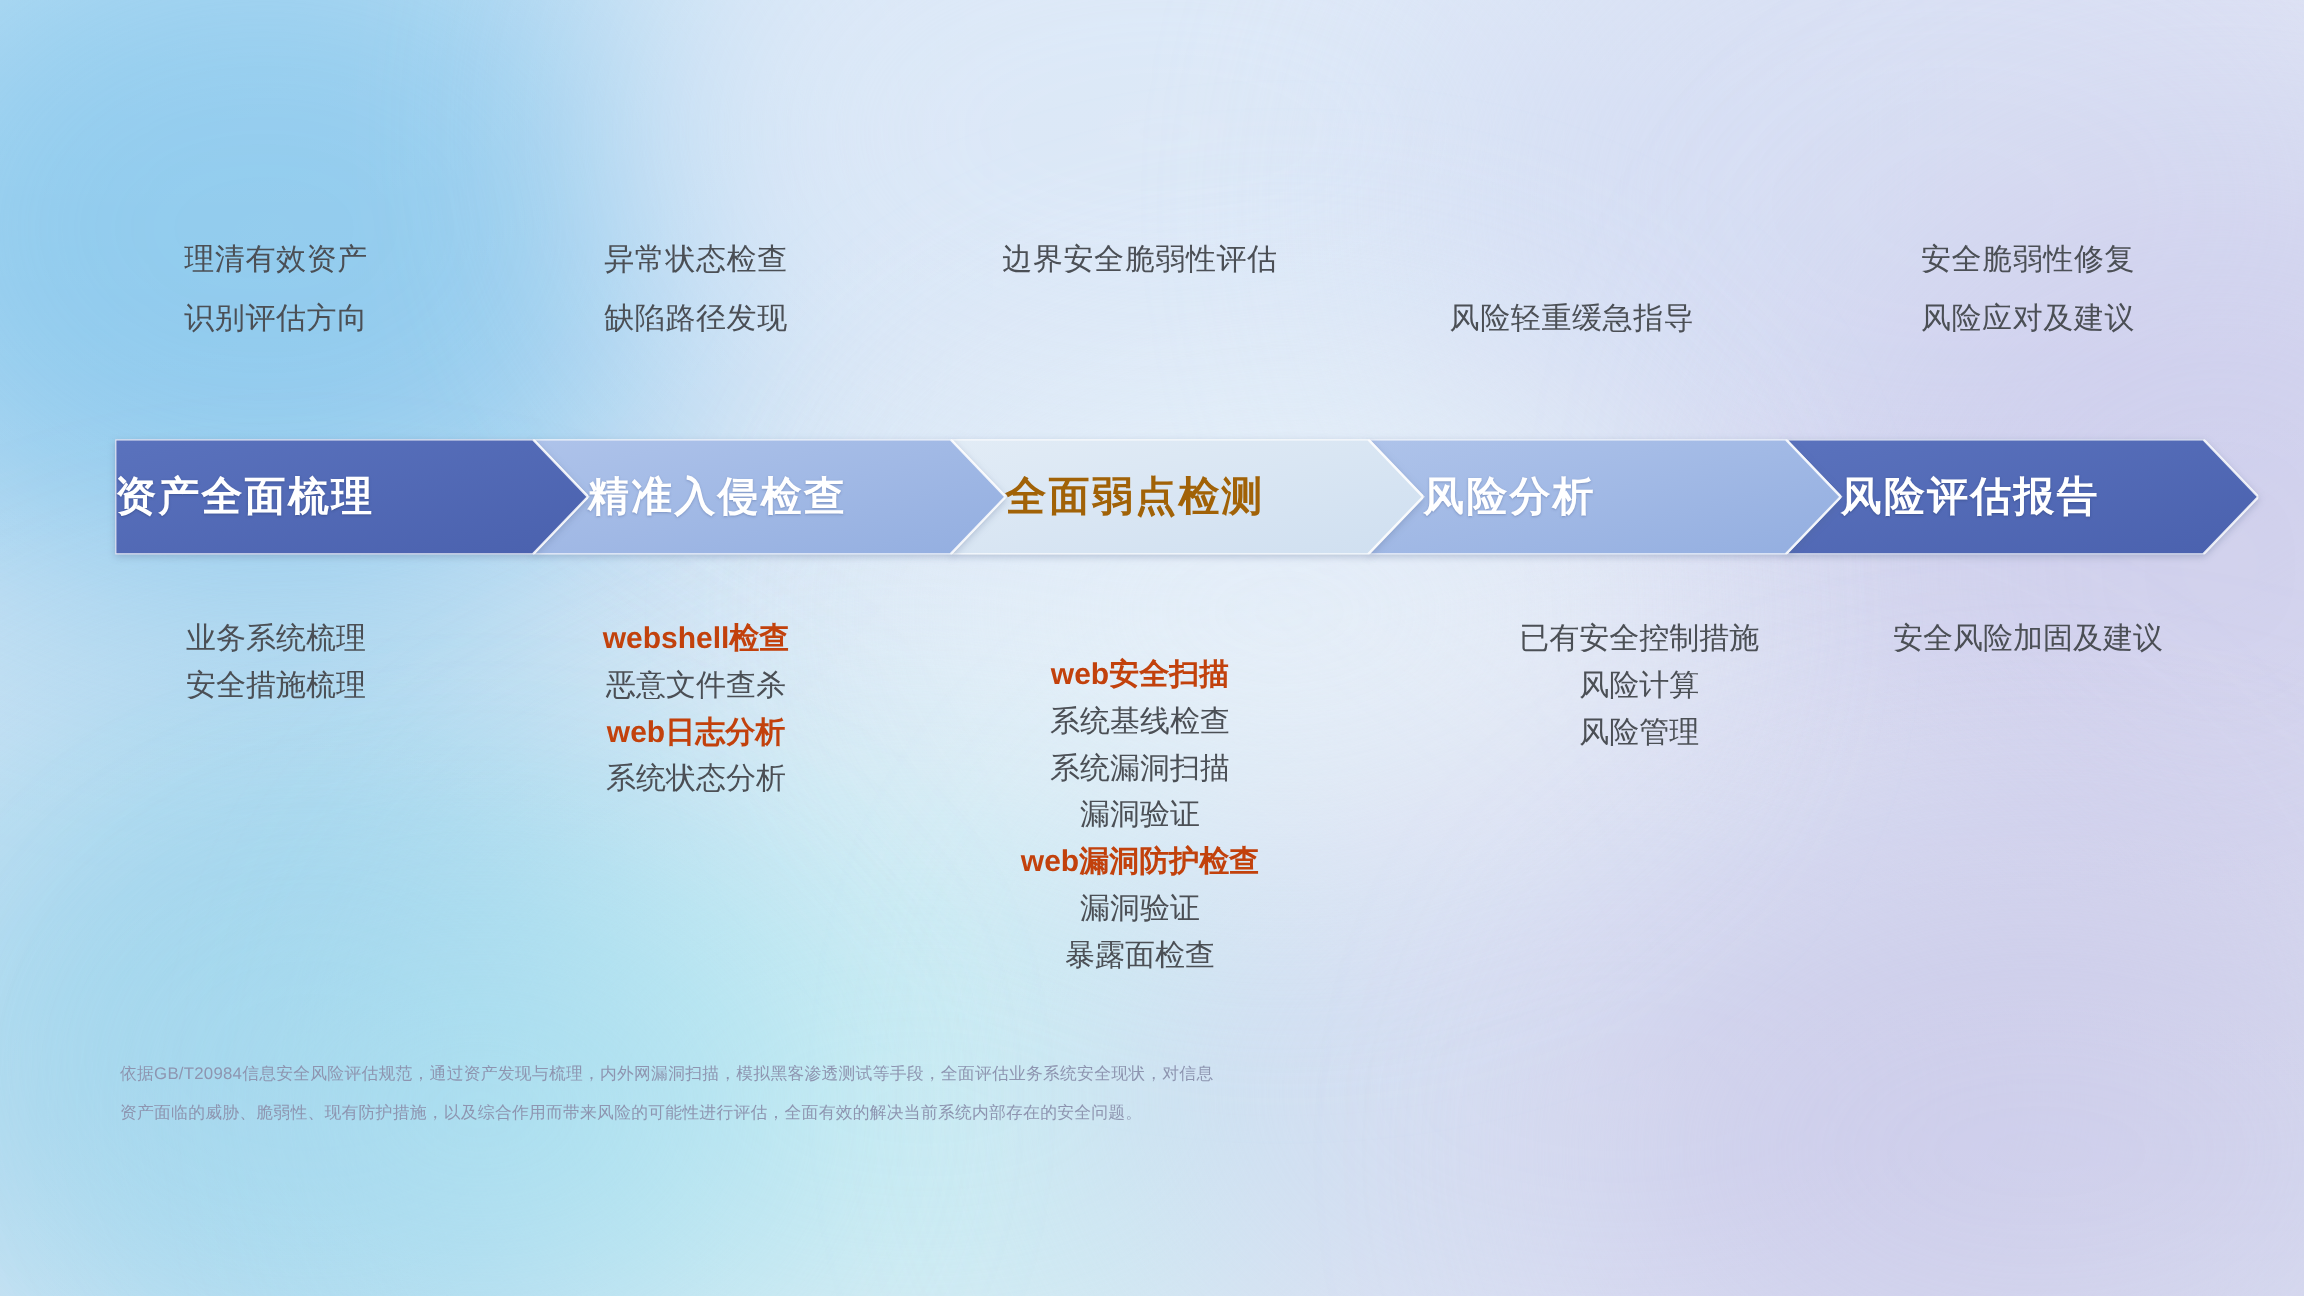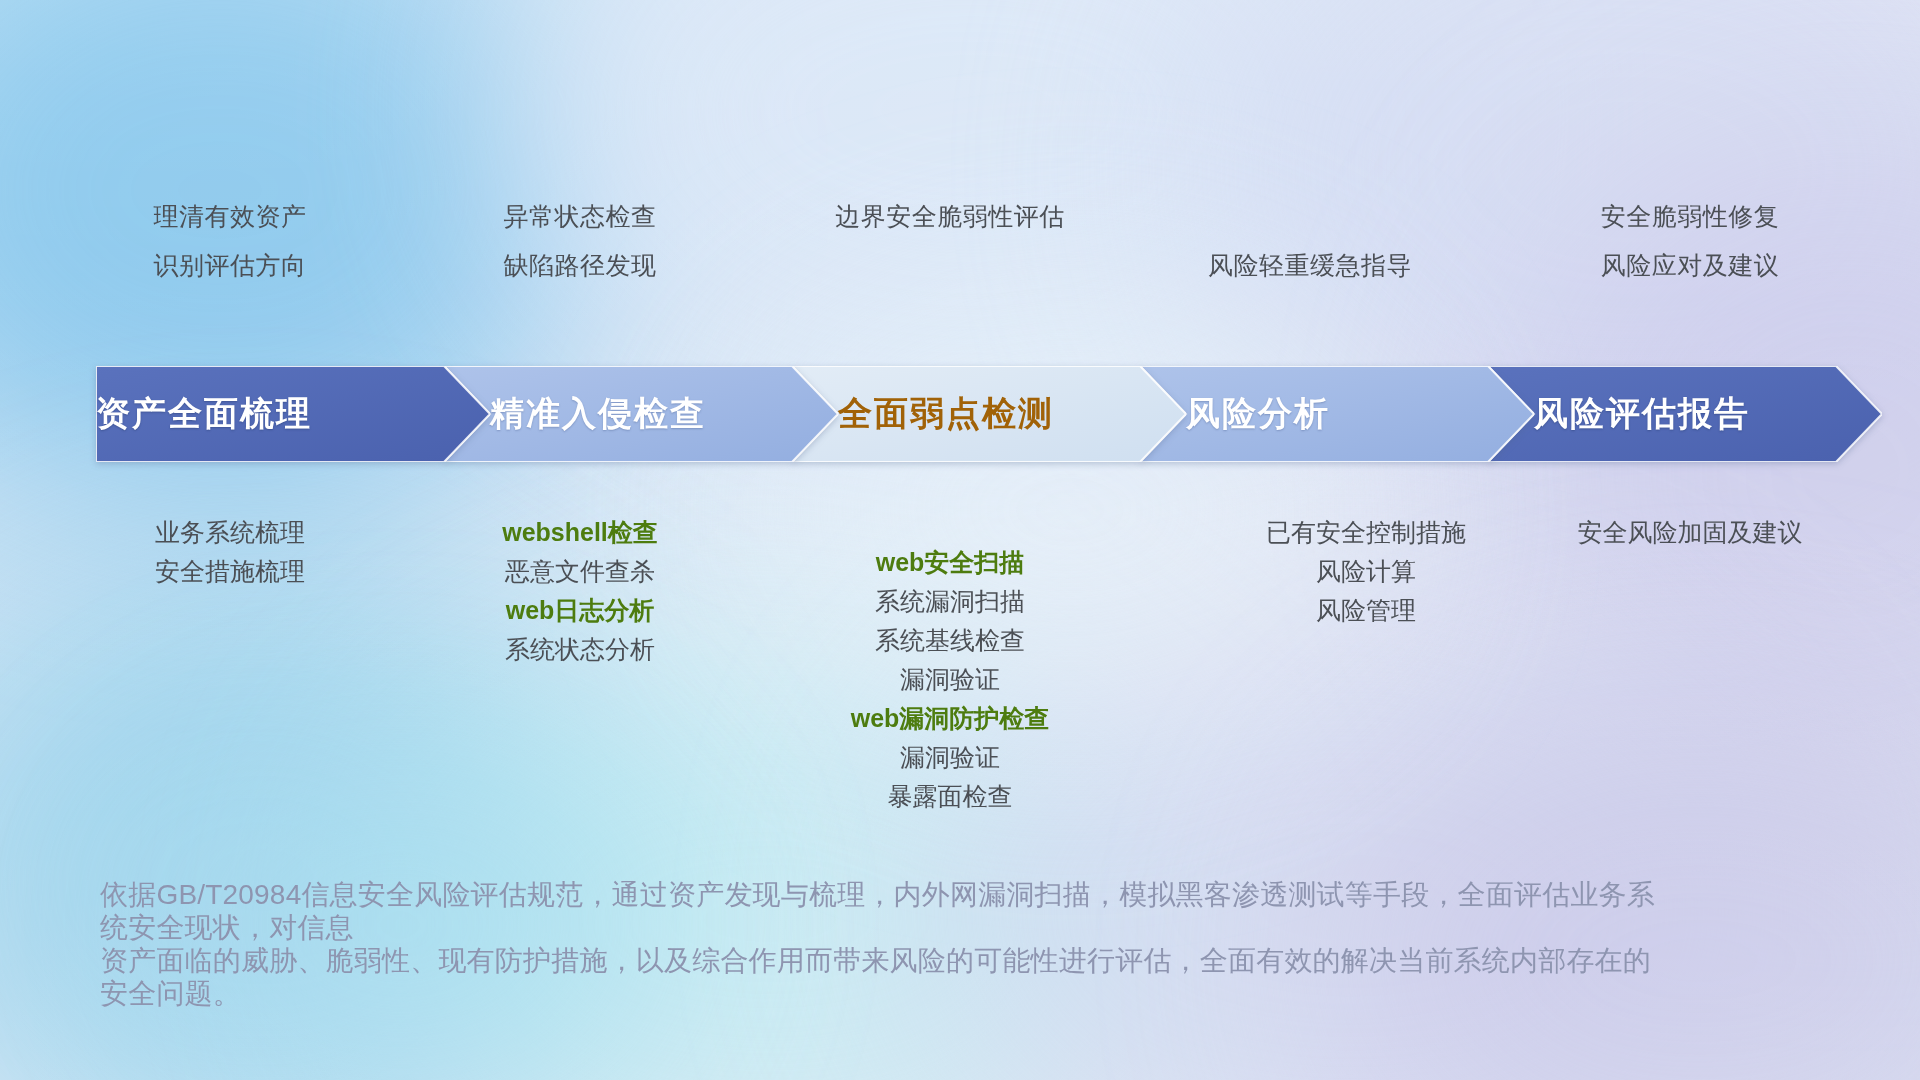--- a/index.html
+++ b/index.html
@@ -66,27 +66,27 @@
 
   
   .col-list{
     position:absolute;
     text-align:center;
     color:#4b4f55;
     font-size:25px;
     white-space:nowrap;
   }
   .col-list .item{line-height:39px;}
-  .col-list .item.b{font-weight:600;color:#4d7c0f;}
+  .col-list .item.b{font-weight:600;color:#c2410c;}
   .col-list .item .lat{font-weight:bold;font-family:"Liberation Sans","DejaVu Sans",sans-serif;}
 
   
   #footer{
     position:absolute;left:100px;top:878px;width:1560px;
-    color:#8e95b0;font-size:28px;line-height:33px;letter-spacing:.2px;
+    color:#8e95b0;font-size:14px;line-height:33px;letter-spacing:.2px;
   }
   #footer p{margin:0;}
 </style>
 </head>
 <body>
 
 <div id="bg">
   <div class="layer base"></div>
   <div class="blob b1"></div>
   <div class="blob b2"></div>
@@ -193,22 +193,22 @@
         <div class="item">安全措施梳理</div>
       </div>
       <div class="col-list" style="top: 513px; left: 280px; width: 600px;">
         <div class="item b"><span class="lat">webshell</span><span>检查</span></div>
         <div class="item">恶意文件查杀</div>
         <div class="item b"><span class="lat">web</span><span>日志分析</span></div>
         <div class="item">系统状态分析</div>
       </div>
       <div class="col-list" style="top: 543px; left: 650px; width: 600px;">
         <div class="item b"><span class="lat">web</span><span>安全扫描</span></div>
+        <div class="item">系统基线检查</div>
         <div class="item">系统漏洞扫描</div>
-        <div class="item">系统基线检查</div>
         <div class="item">漏洞验证</div>
         <div class="item b"><span class="lat">web</span><span>漏洞防护检查</span></div>
         <div class="item">漏洞验证</div>
         <div class="item">暴露面检查</div>
       </div>
       <div class="col-list" style="top: 513px; left: 1066px; width: 600px;">
         <div class="item">已有安全控制措施</div>
         <div class="item">风险计算</div>
         <div class="item">风险管理</div>
       </div>

